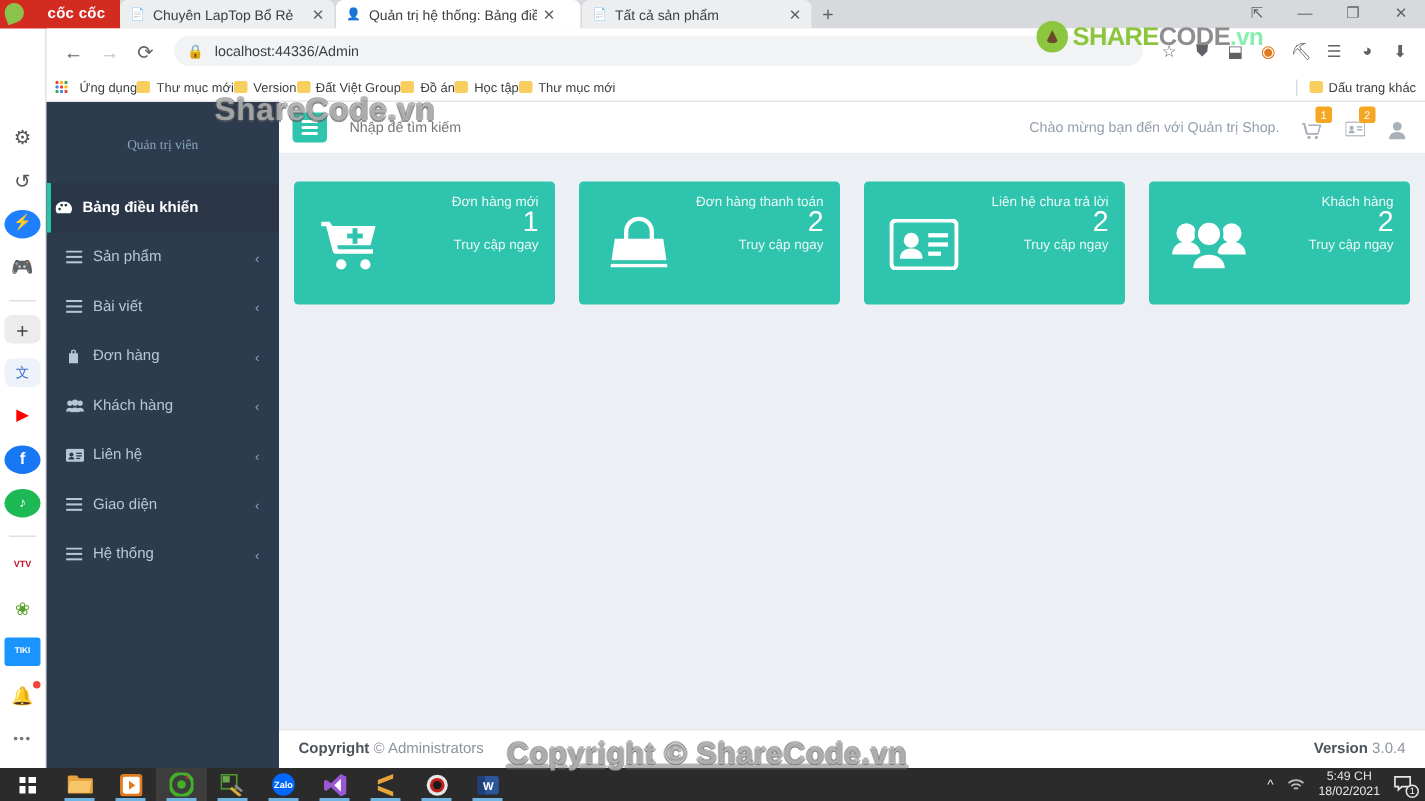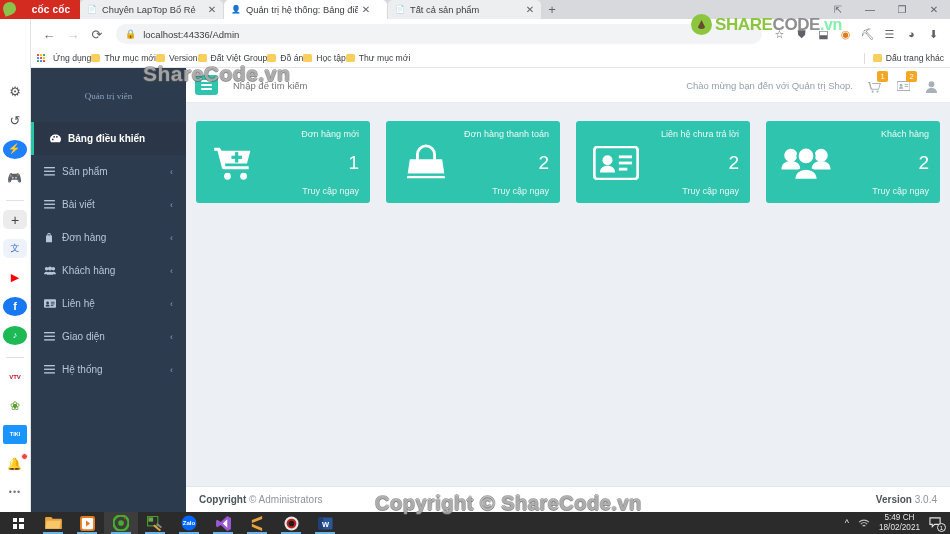--- a/index.html
+++ b/index.html
@@ -153,21 +153,21 @@
     color: #ffffff; font-size: 22px; font-weight: normal; letter-spacing: .2px;
   }
   .brand-sub { color: #8aa4bd; font-size: 9px; margin-top: 7px; font-family: Liberation Serif, serif; }
   .menu { margin-top: 9px; }
   .mi {
     display: flex; align-items: center; height: 33px; padding: 0 13px;
     color: #b8c7d8; font-size: 10px; position: relative;
   }
   .mi.active {
     background: #2b3648; color: #ffffff; font-weight: bold;
-    border-left: 3px solid #23c6a6; padding-left: 16px;
+    border-left: 3px solid #23c6a6; padding-left: 3px;
   }
   .mi-ic { width: 18px; font-size: 10px; display: inline-flex; align-items: center; }
   .mi-label { flex: 1 1 auto; }
   .mi-arrow { font-size: 9px; color: #8aa4bd; }
 
   .content { flex: 1 1 auto; position: relative; background: #ecf0f5; }
   .topbar {
     height: 35px; background: #ffffff; display: flex; align-items: center;
     padding: 0 13px 0 9px; border-bottom: 1px solid #e7eaee;
   }
@@ -198,21 +198,21 @@
     flex: 1 1 0; background: #2ec4ae; border-radius: 3px; height: 82px;
     padding: 8px 11px 7px 11px; display: flex; align-items: stretch;
     color: #ffffff; position: relative;
   }
   .card-ic {
     width: 58px; display: flex; align-items: center; justify-content: center;
     flex: 0 0 auto;
   }
   .card-body {
     flex: 1 1 auto; display: flex; flex-direction: column;
-    align-items: flex-end; justify-content: space-between; text-align: right;
+    align-items: flex-end; text-align: right;
   }
   .card-title { font-size: 9px; color: #eafaf7; }
   .card-num { font-size: 19px; font-weight: normal; line-height: 1; }
   .card-link { font-size: 9px; color: #e6f7f4; }
 
   .footer {
     position: absolute; left: 0; right: 0; bottom: 0; height: 26px;
     background: #ffffff; border-top: 1px solid #e4e7ea;
     display: flex; align-items: center; justify-content: space-between;
     padding: 0 13px; font-size: 10px; color: #8d949c;
@@ -221,21 +221,21 @@
 
   
   .wm {
     position: absolute; z-index: 60; pointer-events: none;
     font-weight: bold; color: rgba(255,255,255,0.45);
     text-shadow: 0 1px 0 rgba(90,90,90,.65), 0 -1px 0 rgba(90,90,90,.45),
                  1px 0 0 rgba(90,90,90,.45), -1px 0 0 rgba(90,90,90,.45);
     white-space: nowrap;
   }
   .wm1 { left: 143px; top: 62px; font-size: 21px; letter-spacing: .5px; }
-  .wm2 { left: 375px; top: 492px; font-size: 20px; letter-spacing: .5px; }
+  .wm2 { left: 338px; top: 492px; font-size: 20px; letter-spacing: .5px; text-decoration: underline; }
 
   
   .taskbar {
     position: absolute; left: 0; bottom: 0; width: 950px; height: 22px;
     background: #2b2b2b; display: flex; align-items: center; z-index: 50;
   }
   .tb-start {
     width: 36px; height: 22px; display: flex; align-items: center;
     justify-content: center;
   }

